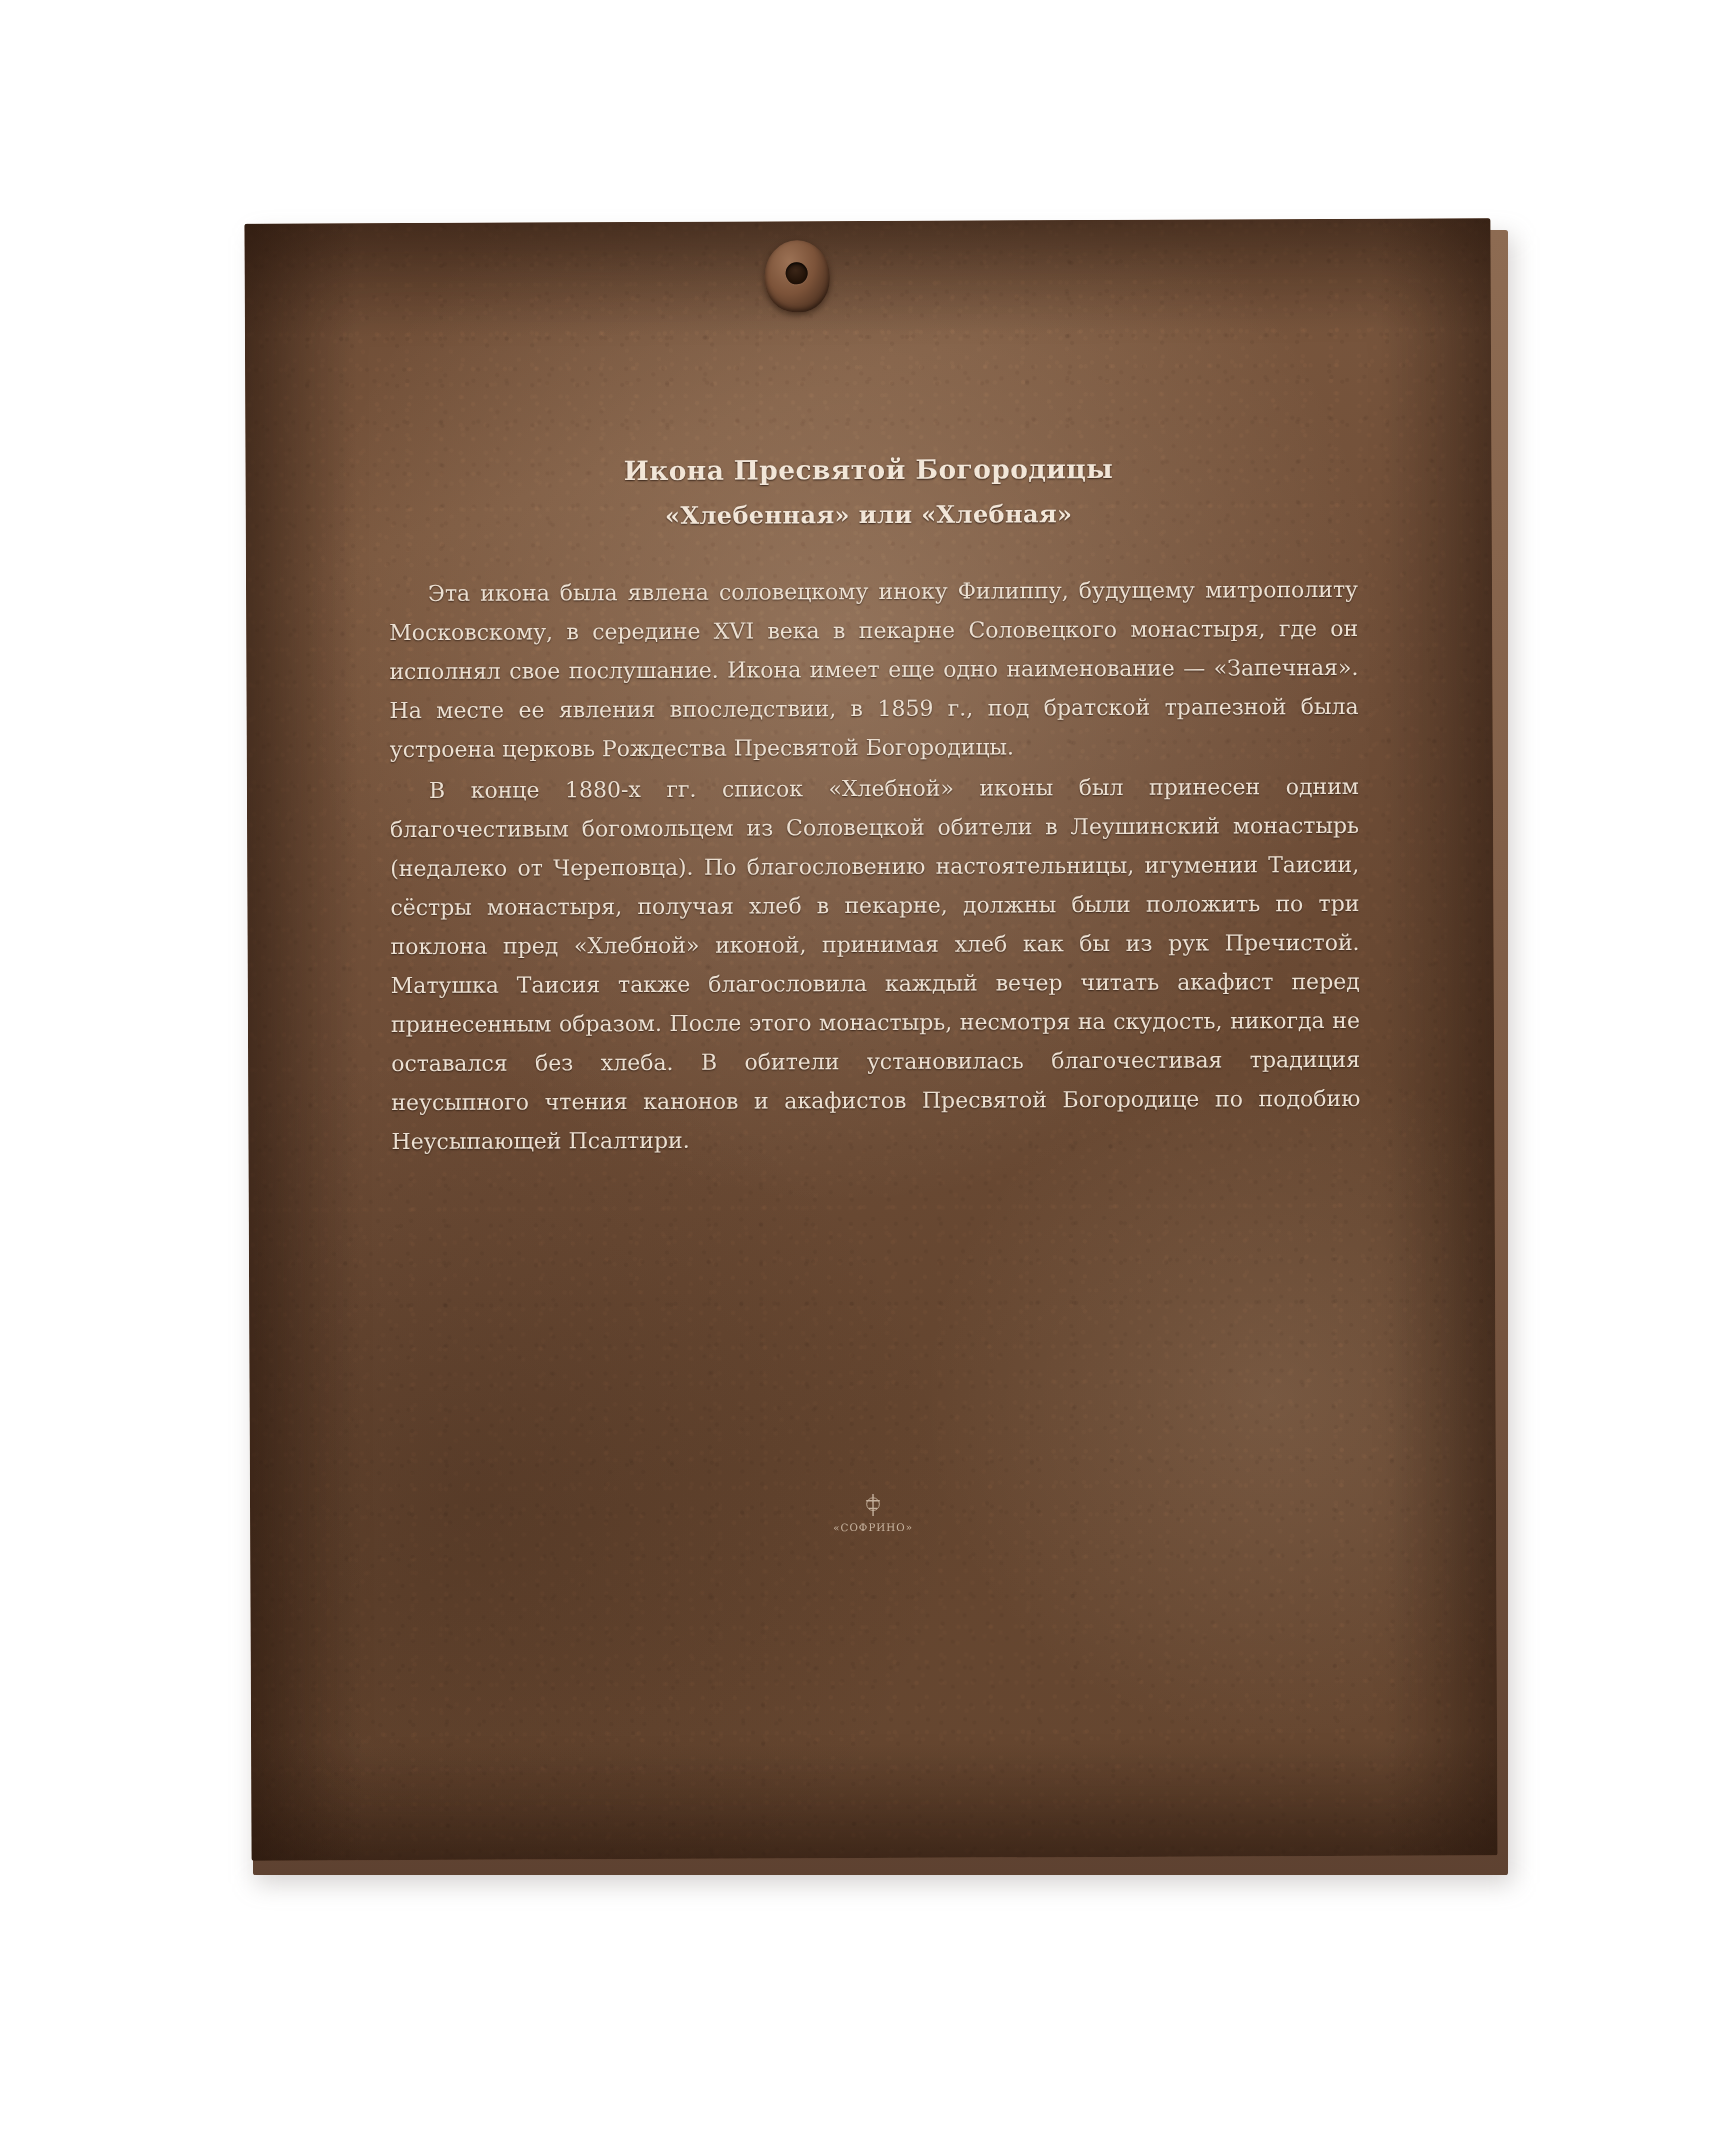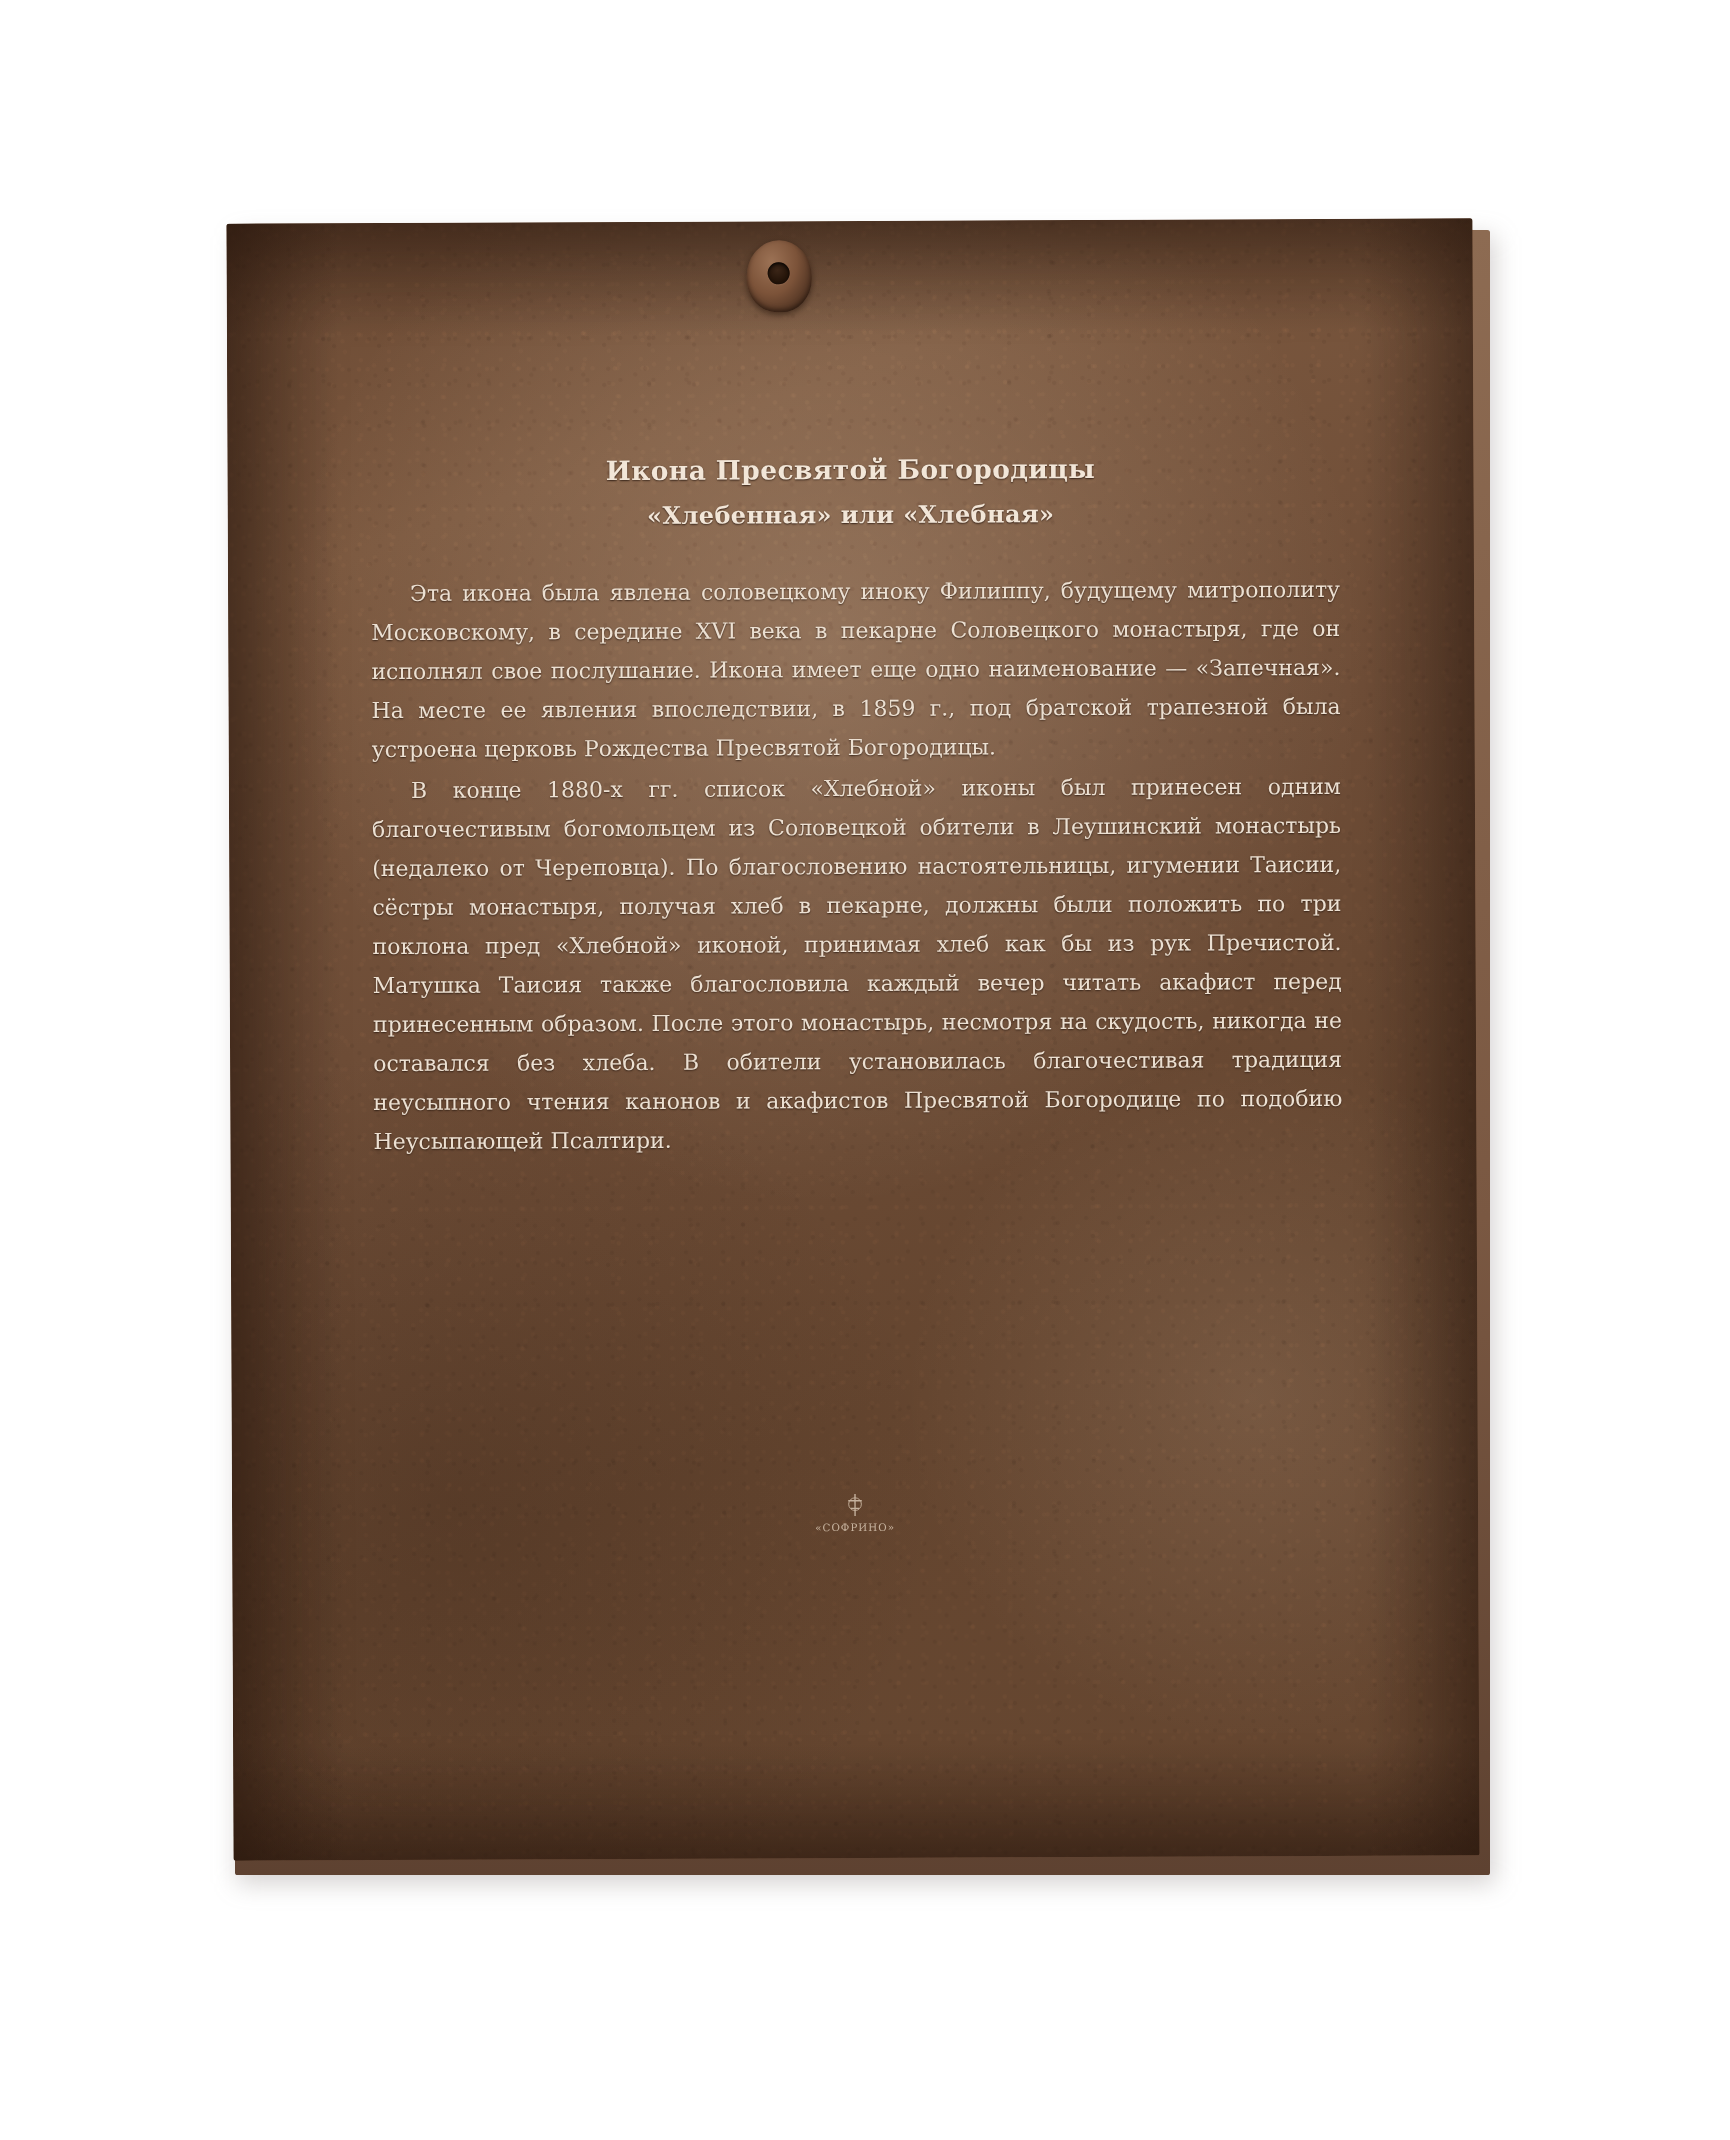--- a/index.html
+++ b/index.html
@@ -11,21 +11,21 @@
     width: 1730px;
     height: 2140px;
     position: relative;
     font-family: "Liberation Serif", serif;
     overflow: hidden;
   }
 
   
   #board-wrapper {
     position: absolute;
-    left: 230px;
+    left: 248px;
     top: 221px;
     width: 1265px;
     height: 1661px;
   }
 
   
   #board-shadow {
     position: absolute;
     left: 6.8px;
     top: 15.4px;

